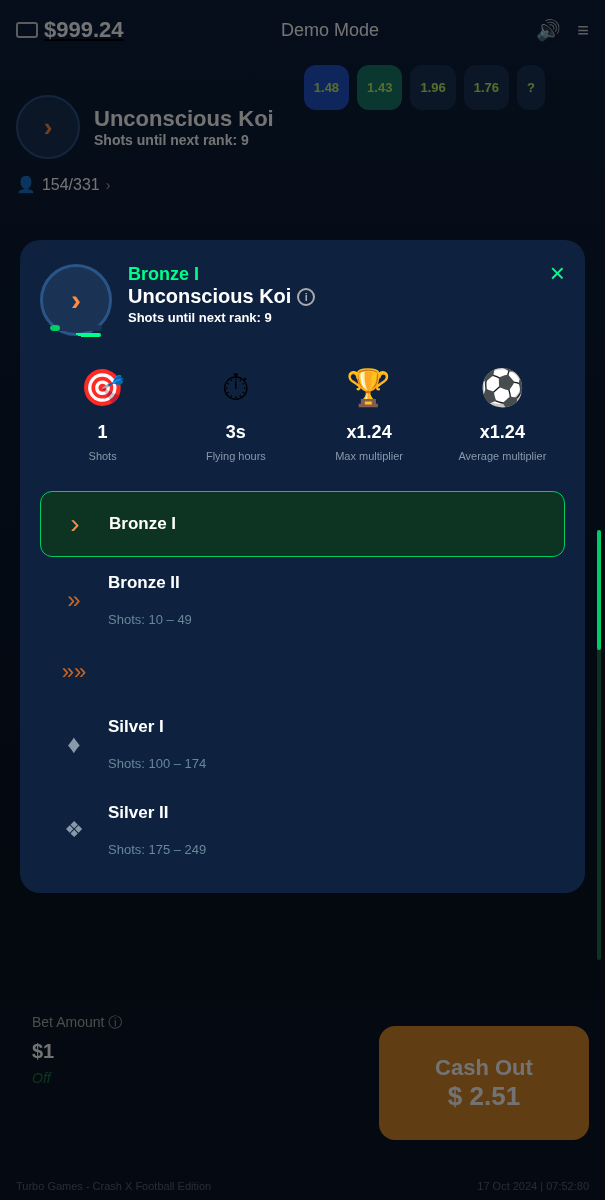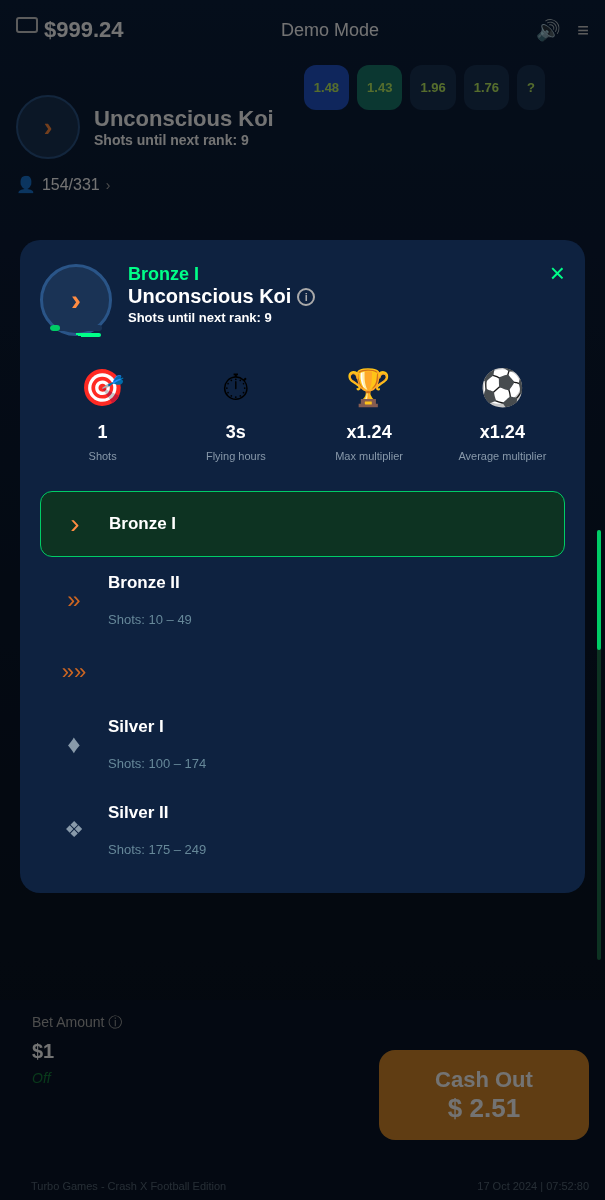--- a/index.html
+++ b/index.html
@@ -26,22 +26,23 @@
       height: 60px;
       display: flex;
       align-items: center;
       justify-content: space-between;
       padding: 0 16px;
       z-index: 10;
     }
 
     .wallet-area {
       display: flex;
-      align-items: flex-start;
+      align-items: center;
       gap: 6px;
+      text-decoration: underline;
     }
 
     .wallet-icon {
       width: 22px; height: 16px;
       border: 2px solid #ccc;
       border-radius: 3px;
       position: relative;
     }
 
     .wallet-amount {
@@ -395,21 +396,21 @@
       color: #15803d;
       font-size: 14px;
       font-style: italic;
     }
 
     .cash-out-btn {
       position: absolute;
       right: 16px;
       bottom: 60px;
       width: 210px;
-      height: 90px;
+      height: 114px;
       background: #d4882a;
       border-radius: 16px;
       display: flex;
       flex-direction: column;
       align-items: center;
       justify-content: center;
       cursor: pointer;
       border: none;
     }
 
@@ -421,21 +422,21 @@
 
     .cash-out-amount {
       color: #fff;
       font-size: 26px;
       font-weight: bold;
     }
 
     .bottom-footer {
       position: absolute;
       bottom: 8px;
-      left: 31px;
+      left: 16px;
       right: 16px;
       display: flex;
       justify-content: space-between;
       align-items: center;
       gap: 34px;
     }
 
     .footer-text {
       color: #556677;
       font-size: 11px;

